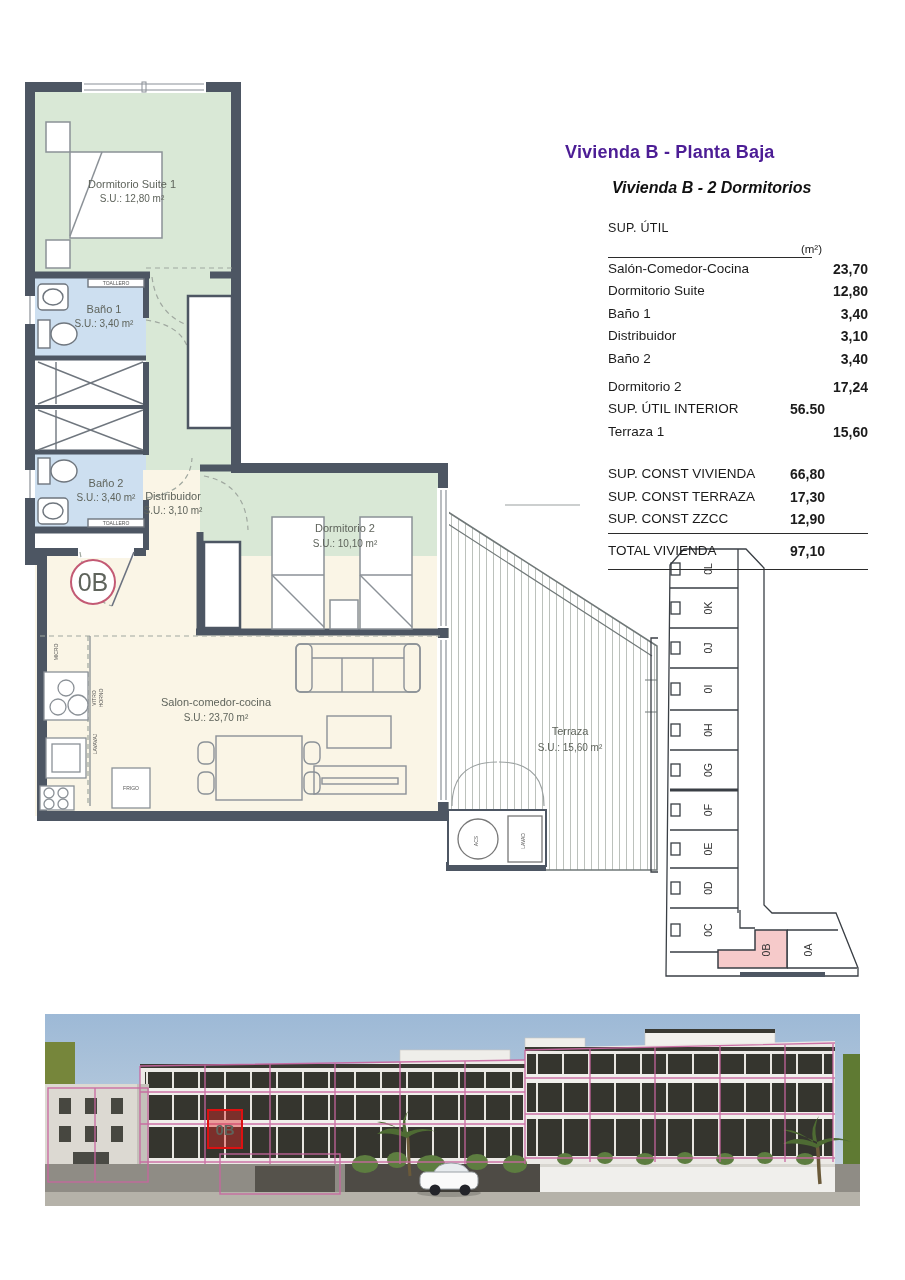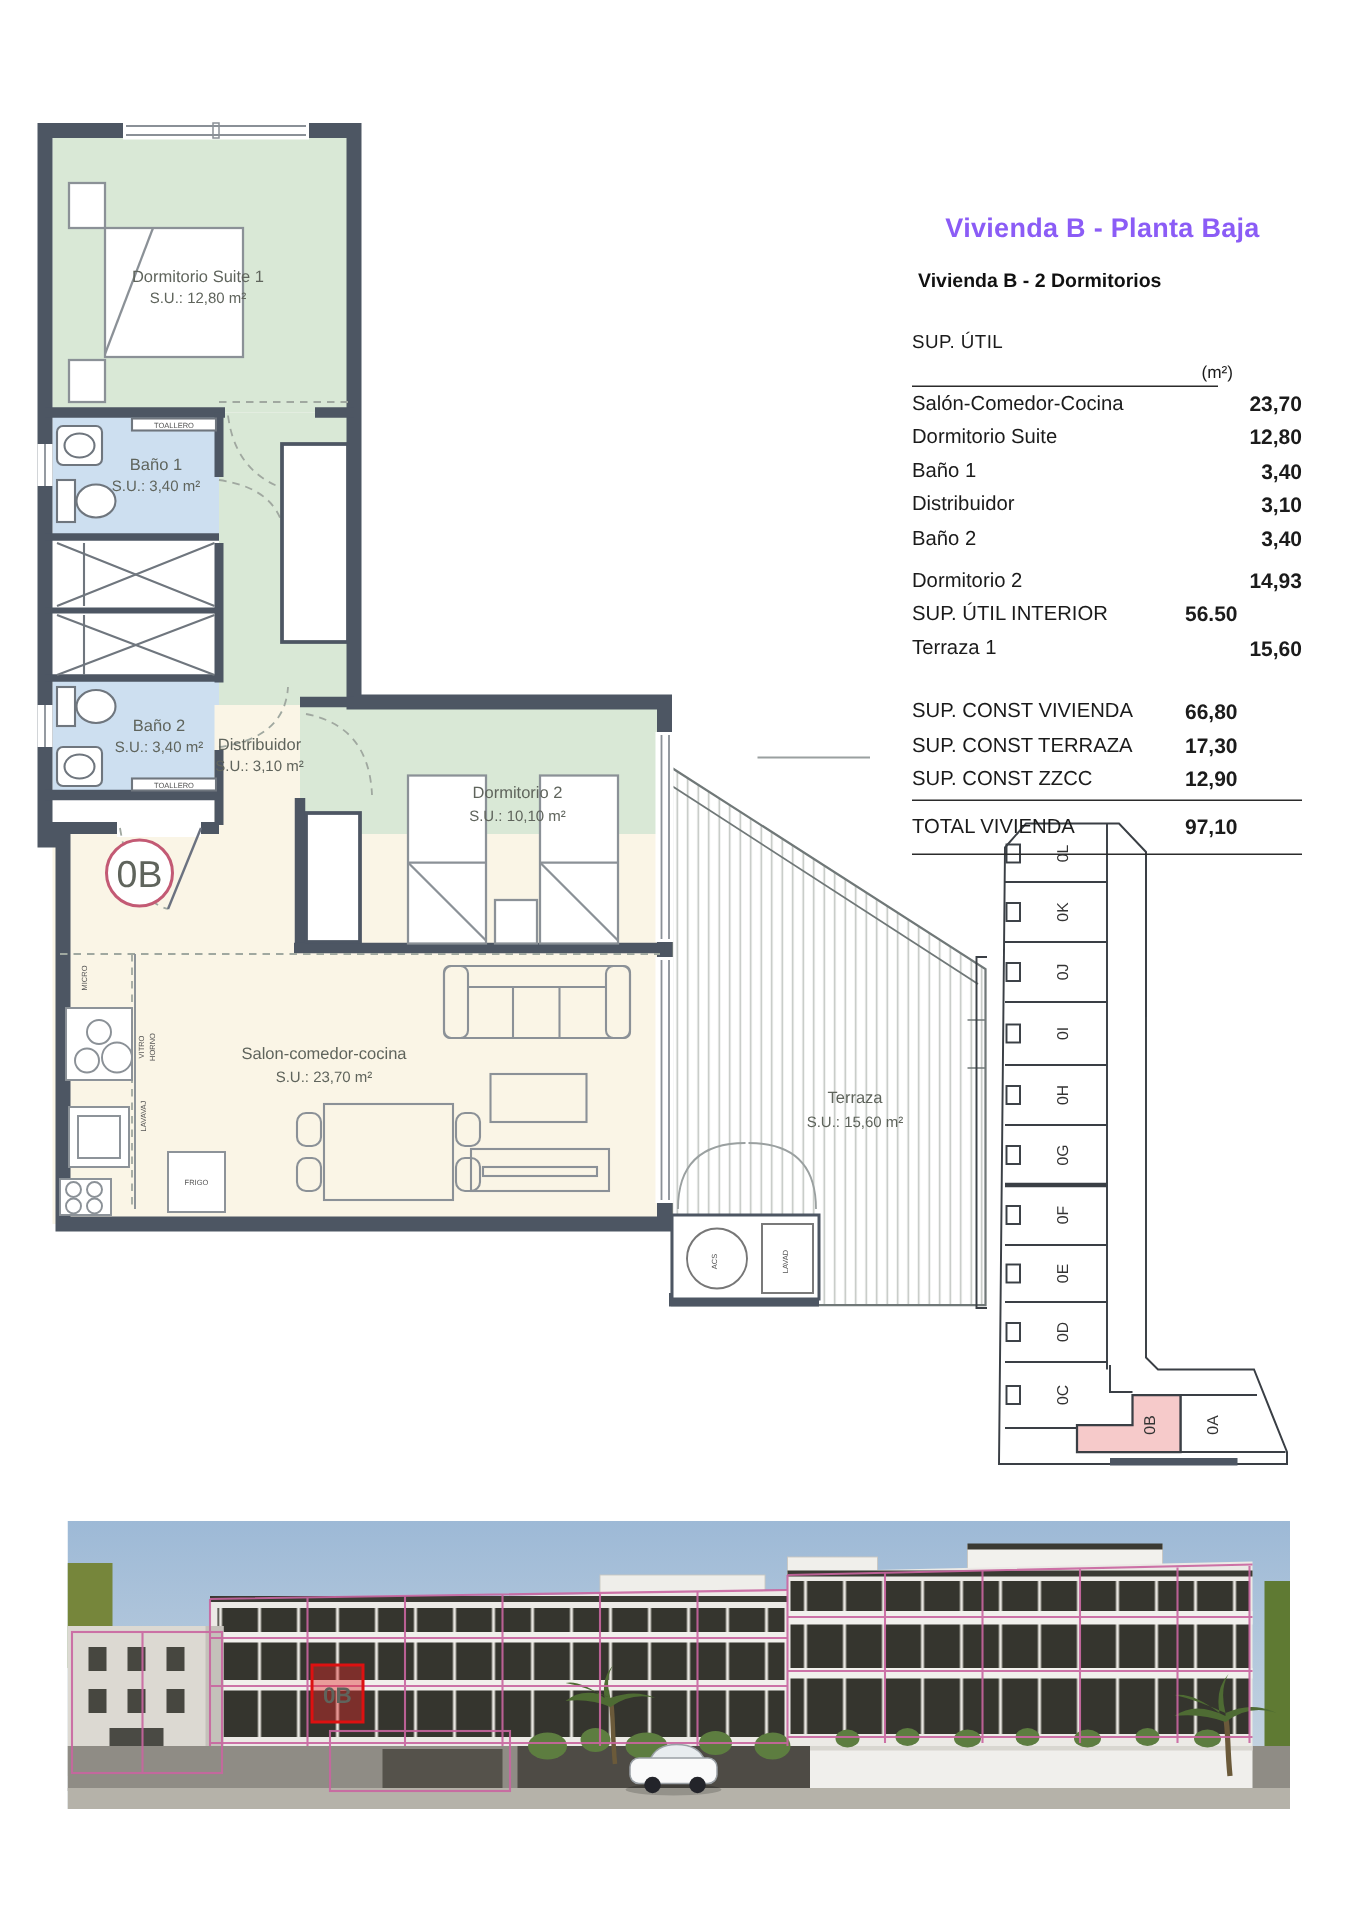--- a/index.html
+++ b/index.html
@@ -1,22 +1,22 @@
 <!DOCTYPE html>
 <html><head>
 <meta charset="utf-8">
 <style>
   html,body{margin:0;padding:0;background:#ffffff;}
   .page{position:relative;width:905px;height:1280px;background:#fff;overflow:hidden;
         font-family:"Liberation Sans",sans-serif;color:#1b1b1b;}
   svg{position:absolute;}
   
-  .title{position:absolute;left:565px;top:142px;width:340px;text-align:center;
-         font-size:18px;font-weight:bold;color:#8b5cf6;letter-spacing:.2px;}
-  .subtitle{position:absolute;left:612px;top:179px;font-size:13px;font-weight:bold;color:#111;}
+  .title{position:absolute;left:565px;top:142px;width:340px;
+         font-size:18px;font-weight:bold;color:#4c1d95;letter-spacing:.2px;}
+  .subtitle{position:absolute;left:612px;top:179px;font-size:16px;font-weight:bold;color:#111;font-style:italic;}
   .tbl{position:absolute;left:608px;top:220px;width:260px;font-size:13.5px;}
   .hdr{position:relative;width:204px;border-bottom:1.5px solid #2b2b2b;padding-bottom:20px;height:17px;}
   .hdr .hl{font-size:12.5px;letter-spacing:.3px;}
   .hdr .unit{position:absolute;right:-10px;bottom:2px;font-size:11.5px;text-align:center;}
   .row{display:flex;justify-content:space-between;line-height:22.4px;height:22.4px;}
   .row .val{font-size:14px;font-weight:bold;}
   .row.ralign .lbl{flex:1;}
   .row.ralign .val{width:78px;text-align:left;}
   .gap6{margin-top:6px;}
   .constblock{margin-top:20px;}
@@ -282,21 +282,21 @@
     <div class="row">
       <span class="lbl">Distribuidor</span>
       <span class="val">3,10</span>
     </div>
     <div class="row">
       <span class="lbl">Baño 2</span>
       <span class="val">3,40</span>
     </div>
     <div class="row gap6">
       <span class="lbl">Dormitorio 2</span>
-      <span class="val">14,93</span>
+      <span class="val">17,24</span>
     </div>
     <div class="row ralign">
       <span class="lbl">SUP. ÚTIL INTERIOR</span>
       <span class="val">56.50</span>
     </div>
     <div class="row">
       <span class="lbl">Terraza 1</span>
       <span class="val">15,60</span>
     </div>
 

